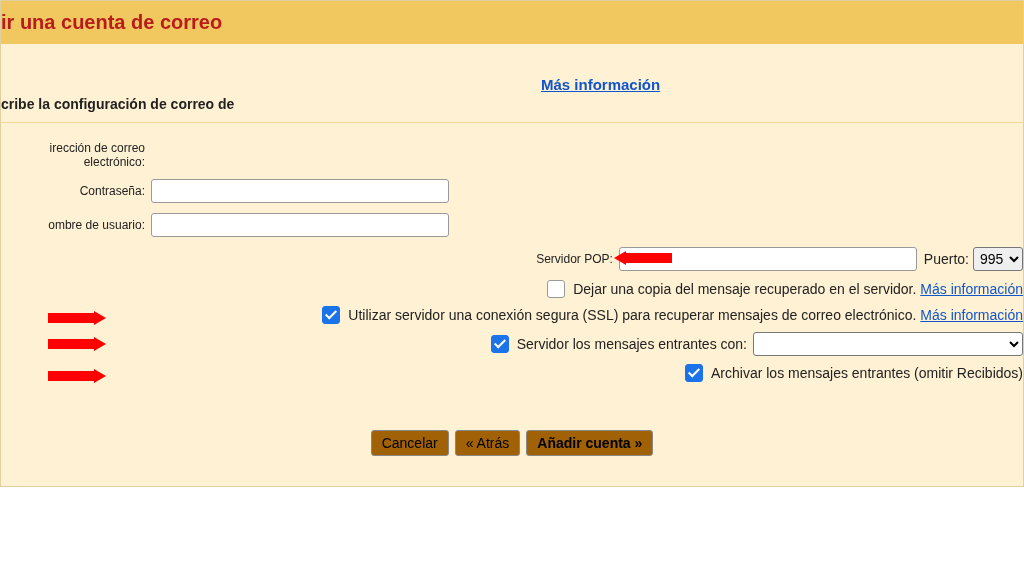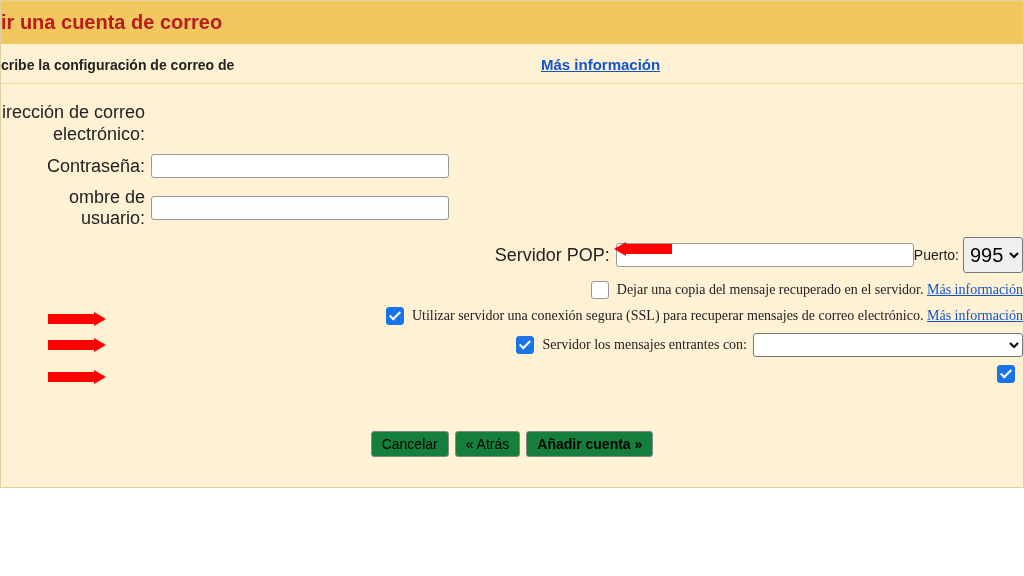--- a/index.html
+++ b/index.html
@@ -30,63 +30,64 @@
       display: flex;
       align-items: center;
     }
     .sub-left {
       font-size: 14px;
       font-weight: bold;
       color: #222;
       text-indent: -20px;
       padding-left: 20px;
       flex: 0 0 540px;
+      margin-top: 40px;
     }
     .sub-link {
       color: #1155cc;
       font-weight: bold;
       text-decoration: underline;
       font-size: 15px;
     }
     .form {
       padding: 18px 0 30px 0;
     }
     .row {
       display: flex;
       align-items: center;
       margin-bottom: 8px;
       min-height: 26px;
     }
     .label {
       width: 150px;
       text-align: right;
       padding-right: 6px;
-      font-size: 18px;
+      font-size: 12px;
       color: #222;
     }
     .label-2line { line-height: 1.2; }
     .txt-input {
       width: 298px;
       height: 24px;
       border: 1px solid #999;
       border-radius: 3px;
       background: #fff;
       padding: 2px 4px;
       font-size: 14px;
     }
     .port-label {
-      margin-left: 0;
+      margin-left: 7px;
       margin-right: 4px;
     }
     .port-select {
-      height: 36px;
+      height: 24px;
       border: 1px solid #777;
       border-radius: 3px;
       background: #efefef;
-      font-size: 20px;
+      font-size: 14px;
       padding: 0 2px;
     }
     .chk-row {
       display: flex;
       align-items: center;
       margin-bottom: 8px;
       position: relative;
       justify-content: flex-end;
     }
     .chk-spacer { width: 118px; flex-shrink: 0; }
@@ -114,21 +115,21 @@
       border-width: 0 2px 2px 0;
       transform: rotate(45deg);
     }
     .chk-off {
       appearance: none;
       -webkit-appearance: none;
       background: #fff;
       border: 1px solid #999;
       border-radius: 3px;
     }
-    .chk-text { font-size: 14px; font-family: Liberation Serif, serif; }
+    .chk-text { font-size: 14px; }
     .link {
       color: #1155cc;
       text-decoration: underline;
       cursor: pointer;
     }
     .label-select {
       width: 270px;
       height: 24px;
       margin-left: 6px;
       border: 1px solid #777;
@@ -147,21 +148,21 @@
     .arrow-left-1 { left: 47px; top: 5px; }
     .arrow-left-2 { left: 47px; top: 5px; }
     .arrow-left-3 { left: 47px; top: 5px; }
     .btn-row {
       display: flex;
       justify-content: center;
       gap: 6px;
       margin-top: 48px;
     }
     .btn {
-      background: #15803d;
+      background: #a16207;
       border: 1px solid #888;
       border-radius: 3px;
       padding: 4px 10px;
       font-size: 14px;
       cursor: pointer;
     }
     .btn-primary { font-weight: bold; }
   </style>
 </head>
 <body>
@@ -243,20 +244,21 @@
     </div>
 
     <div class="chk-row">
       <span class="arrow arrow-left-3">
         <svg viewBox="0 0 58 14">
             <polygon points="0,2 0,12 46,12 46,14 58,7 46,0 46,2" fill="#ff0000"></polygon>
           </svg>
       </span>
       <div class="chk-spacer"></div>
       <input type="checkbox" class="checkbox chk-on" checked="" style="">
+      <span class="chk-text">Archivar los mensajes entrantes (omitir Recibidos)</span>
     </div>
 
     <div class="btn-row">
       <button class="btn">Cancelar</button>
       <button class="btn">« Atrás</button>
       <button class="btn btn-primary">Añadir cuenta »</button>
     </div>
 
   </div>
 </div>

